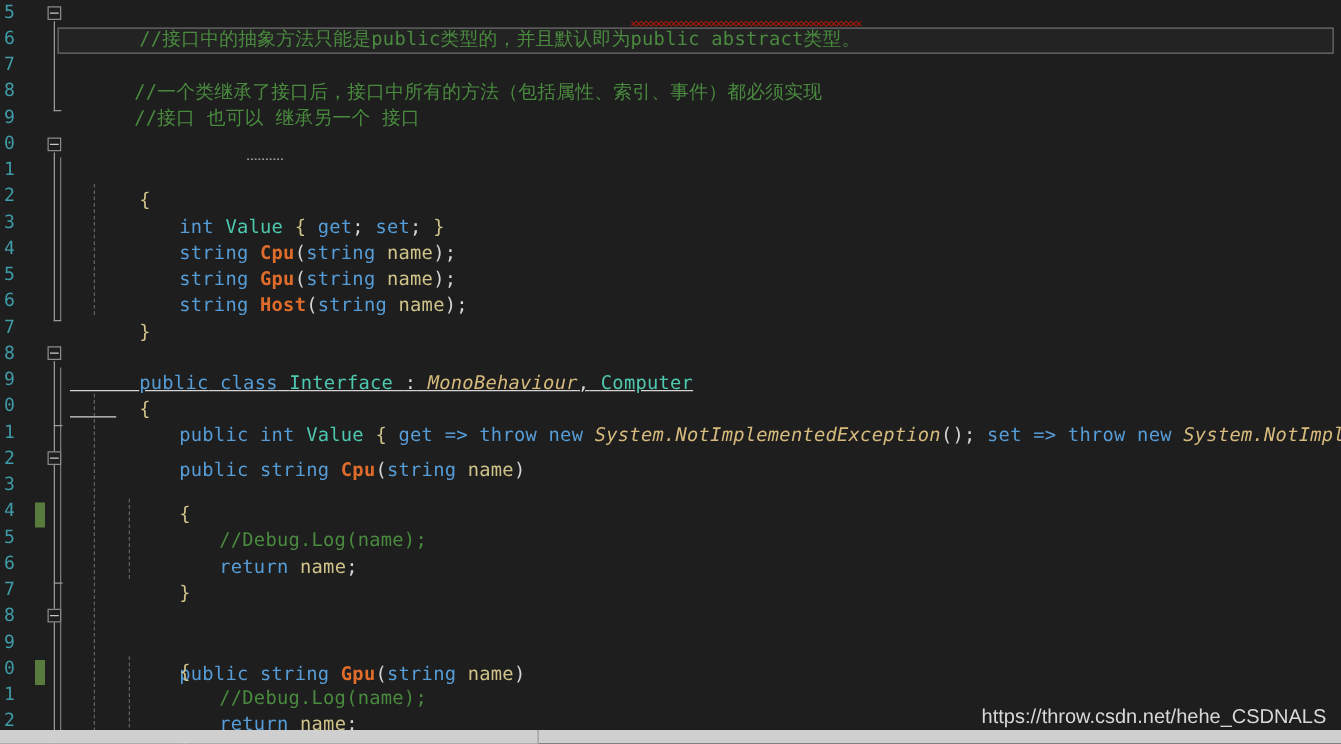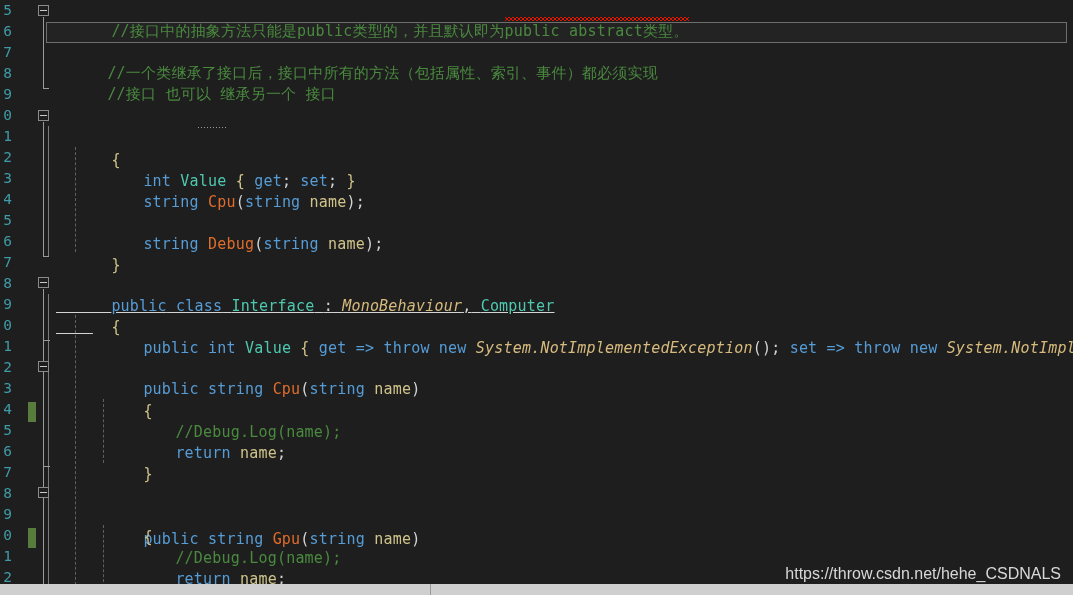--- a/index.html
+++ b/index.html
@@ -116,21 +116,21 @@
     line-height: 21px;
     font-size: 15px;
     white-space: pre;
     color: #d4d4d4;
     letter-spacing: 0.2px;
   }
 
   
   .k   { color: #569cd6; }             
   .t   { color: #4ec9b0; }             
-  .fn  { color: #e06c2b; }             
+  .fn  { color: #e06c2b; font-weight: bold; }             
   .var { color: #cfc38a; }             
   .p   { color: #d4d4d4; }             
   .cm  { color: #4a8a3f; }             
   .ex  { color: #d7ba7d; font-style: italic; } 
   .op  { color: #569cd6; }             
 
   
   .current-line {
     position: absolute;
     left: 46px;
@@ -282,42 +282,45 @@
     </div>
 
     <div class="line" style="top:150px; left:88px;">
       <span class="k">int</span><span class="p"> </span><span class="t">Value</span><span class="p"> </span><span class="var">{</span><span class="p"> </span><span class="k">get</span><span class="p">;</span><span class="p"> </span><span class="k">set</span><span class="p">;</span><span class="p"> </span><span class="var">}</span>
     </div>
 
     <div class="line" style="top:171px; left:88px;">
       <span class="k">string</span><span class="p"> </span><span class="fn">Cpu</span><span class="p">(</span><span class="k">string</span><span class="p"> </span><span class="var">name</span><span class="p">)</span><span class="p">;</span>
     </div>
 
+    <div class="line" style="top:192px; left:88px;">
+      <span class="k">string</span><span class="p"> </span><span class="fn">Gpu</span><span class="p">(</span><span class="k">string</span><span class="p"> </span><span class="var">name</span><span class="p">)</span><span class="p">;</span>
+    </div>
 
     <div class="line" style="top:213px; left:88px;">
-      <span class="k">string</span><span class="p"> </span><span class="fn">Debug</span><span class="p">(</span><span class="k">string</span><span class="p"> </span><span class="var">name</span><span class="p">)</span><span class="p">;</span>
+      <span class="k">string</span><span class="p"> </span><span class="fn">Host</span><span class="p">(</span><span class="k">string</span><span class="p"> </span><span class="var">name</span><span class="p">)</span><span class="p">;</span>
     </div>
 
     <div class="line" style="top:234px; left:56px;">
       <span class="var">}</span>
     </div>
 
     <div class="line" style="top:275px; left:56px;text-decoration:underline;">
       <span class="k">public</span><span class="p"> </span><span class="k">class</span><span class="p"> </span><span class="t">Interface</span><span class="p"> </span><span class="p">:</span><span class="p"> </span><span class="ex">MonoBehaviour</span><span class="p">,</span><span class="p"> </span><span class="t">Computer</span>
     </div>
 
     <div class="line" style="top:296px; left:56px;">
       <span class="var">{</span>
     </div>
 
     <div class="line" style="top:317px; left:88px;">
       <span class="k">public</span><span class="p"> </span><span class="k">int</span><span class="p"> </span><span class="t">Value</span><span class="p"> </span><span class="var">{</span><span class="p"> </span><span class="k">get</span><span class="p"> </span><span class="op">=&gt;</span><span class="p"> </span><span class="k">throw</span><span class="p"> </span><span class="k">new</span><span class="p"> </span><span class="ex">System.NotImplementedException</span><span class="p">()</span><span class="p">;</span><span class="p"> </span><span class="k">set</span><span class="p"> </span><span class="op">=&gt;</span><span class="p"> </span><span class="k">throw</span><span class="p"> </span><span class="k">new</span><span class="p"> </span><span class="ex">System.NotImplementedExceptio</span>
     </div>
 
-    <div class="line" style="top:358px; left:88px;text-align:right;">
+    <div class="line" style="top:345px; left:88px;text-align:right;">
       <span class="k">public</span><span class="p"> </span><span class="k">string</span><span class="p"> </span><span class="fn">Cpu</span><span class="p">(</span><span class="k">string</span><span class="p"> </span><span class="var">name</span><span class="p">)</span>
     </div>
 
     <div class="line" style="top:380px; left:88px;">
       <span class="var">{</span>
     </div>
 
     <div class="line" style="top:401px; left:120px;">
       <span class="cm">//Debug.Log(name);</span>
     </div>

